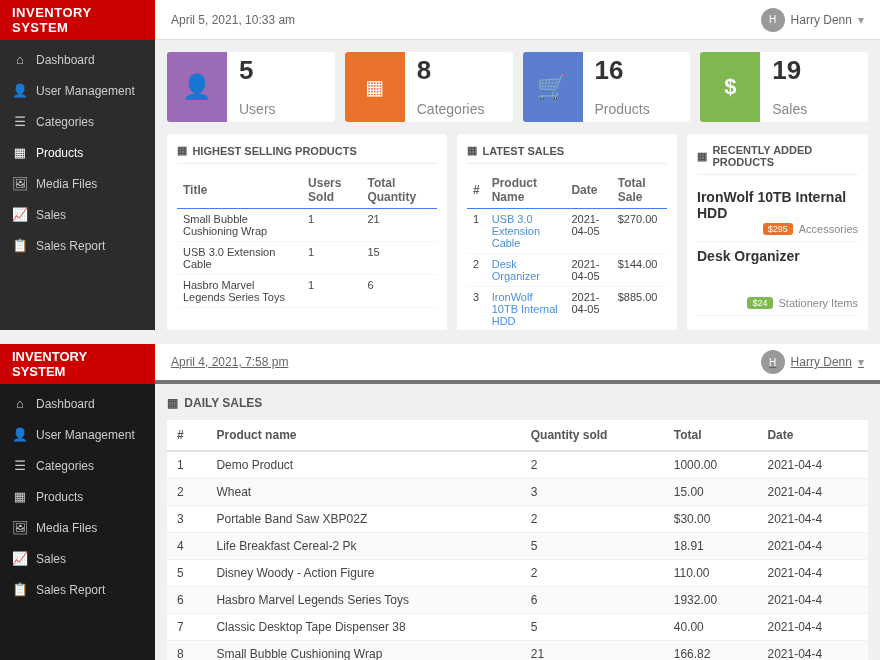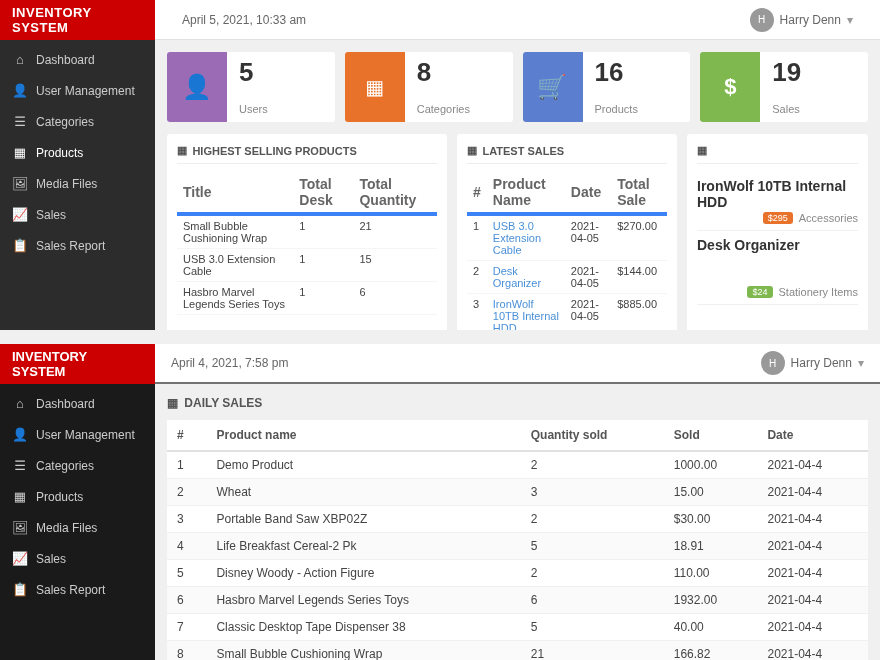--- a/index.html
+++ b/index.html
@@ -40,21 +40,21 @@
       cursor: pointer;
       gap: 8px;
     }
     .nav-item.active { color: white; }
     .nav-icon { font-size: 13px; width: 16px; text-align: center; }
 
     
     .topbar {
       background: white;
       border-bottom: 1px solid #e0e0e0;
-      padding: 0 27px;
+      padding: 0 16px;
       height: 40px;
       display: flex;
       align-items: center;
       justify-content: space-between;
       font-size: 12px;
       color: #666;
     }
     .user-badge { display: flex; align-items: center; gap: 6px; }
     .avatar { width: 24px; height: 24px; border-radius: 50%; background: #999; display: flex; align-items: center; justify-content: center; color: white; font-size: 10px; }
 
@@ -83,21 +83,21 @@
       font-size: 24px;
       color: white;
       flex-shrink: 0;
     }
     .stat-icon-box.purple { background: #9b6bb5; }
     .stat-icon-box.orange { background: #e8722a; }
     .stat-icon-box.blue { background: #5b7fce; }
     .stat-icon-box.green { background: #7fb84e; }
     .stat-info { padding: 8px 12px; }
     .stat-number { font-size: 26px; font-weight: bold; color: #333; line-height: 1; }
-    .stat-label { font-size: 11px; color: #888; margin-top: 18px; }
+    .stat-label { font-size: 14px; color: #888; margin-top: 18px; }
 
     
     .widgets-row { display: flex; gap: 10px; }
     .widget {
       background: white;
       border-radius: 3px;
       padding: 10px;
       overflow: hidden;
     }
     .widget-title {
@@ -117,22 +117,22 @@
     .widget-sales { flex: 0 0 220px; }
     .widget-recent { flex: 1; }
 
     
     .mini-table { width: 100%; border-collapse: collapse; font-size: 11px; }
     .mini-table th {
       text-align: left;
       padding: 4px 6px;
       color: #666;
       font-weight: bold;
-      border-bottom: 4px solid #3b82f6;
-      font-size: 14px;
+      border-bottom: 1px solid #3b82f6;
+      font-size: 12px;
     }
     .mini-table td { padding: 4px 6px; color: #444; border-bottom: 1px solid #f5f5f5; vertical-align: top; }
     .mini-table td a { color: #4a90d9; text-decoration: none; }
 
     
     .recent-product { padding: 6px 0; border-bottom: 1px solid #f0f0f0; }
 
     
     .bottom-section { display: flex; height: 330px; background: #f0f0f0; }
     .sidebar-bottom {
@@ -148,28 +148,29 @@
       color: white;
       font-weight: bold;
       font-size: 13px;
       height: 40px;
       display: flex;
       align-items: center;
     }
     .sidebar-bottom-nav { flex: 1; padding-top: 4px; }
     .bottom-topbar {
       background: white;
-      border-bottom: 2px solid #737373;
+      border-bottom: 4px solid #737373;
       padding: 0 16px;
       height: 40px;
       display: flex;
       align-items: center;
       justify-content: space-between;
       font-size: 12px;
       color: #666;
+      text-decoration: underline;
     }
 
     
     .daily-section { padding: 12px; }
     .section-title {
       font-size: 12px;
       font-weight: bold;
       color: #555;
       display: flex;
       align-items: center;
@@ -277,21 +278,21 @@
 
             <div class="widget widget-selling">
               <div class="widget-title">
                 <span>▦</span>
                 <span>HIGHEST SELLING PRODUCTS</span>
               </div>
               <table class="mini-table">
                 <thead>
                   <tr>
                     <th>Title</th>
-                    <th>Total Desk</th>
+                    <th>Users Sold</th>
                     <th>Total Quantity</th>
                   </tr>
                 </thead>
                 <tbody id="selling-tbody">
                     <tr>
     <td>Small Bubble Cushioning Wrap</td>
     <td>1</td>
     <td>21</td>
   </tr>
                     <tr>
@@ -341,20 +342,21 @@
     <td>2021-04-05</td>
     <td>$885.00</td>
   </tr>
                   </tbody>
               </table>
             </div>
 
             <div class="widget widget-recent">
               <div class="widget-title">
                 <span>▦</span>
+                <span>RECENTLY ADDED PRODUCTS</span>
               </div>
               <div id="recent-products-container">
                   <div class="recent-product">
     <div style="font-size:14px; font-weight:bold; color:#333; margin-bottom:2px;">IronWolf 10TB Internal HDD</div>
     <div style="font-size:11px; color:#888; display:flex; justify-content:flex-end; align-items:center; gap:6px;">
       <span style="background:#e8722a; color:white; font-size:9px; padding:1px 5px; border-radius:3px;">$295</span>
       <span>Accessories</span>
     </div>
   </div>
                   <div class="recent-product">
@@ -422,21 +424,21 @@
           <div class="section-title">
             <span>▦</span>
             <span>DAILY SALES</span>
           </div>
           <table class="daily-table">
             <thead>
               <tr>
                 <th>#</th>
                 <th>Product name</th>
                 <th>Quantity sold</th>
-                <th>Sold</th>
+                <th>Total</th>
                 <th>Date</th>
               </tr>
             </thead>
             <tbody id="daily-tbody">
                 <tr>
     <td>1</td>
     <td>Demo Product</td>
     <td>2</td>
     <td>1000.00</td>
     <td>2021-04-4</td>

